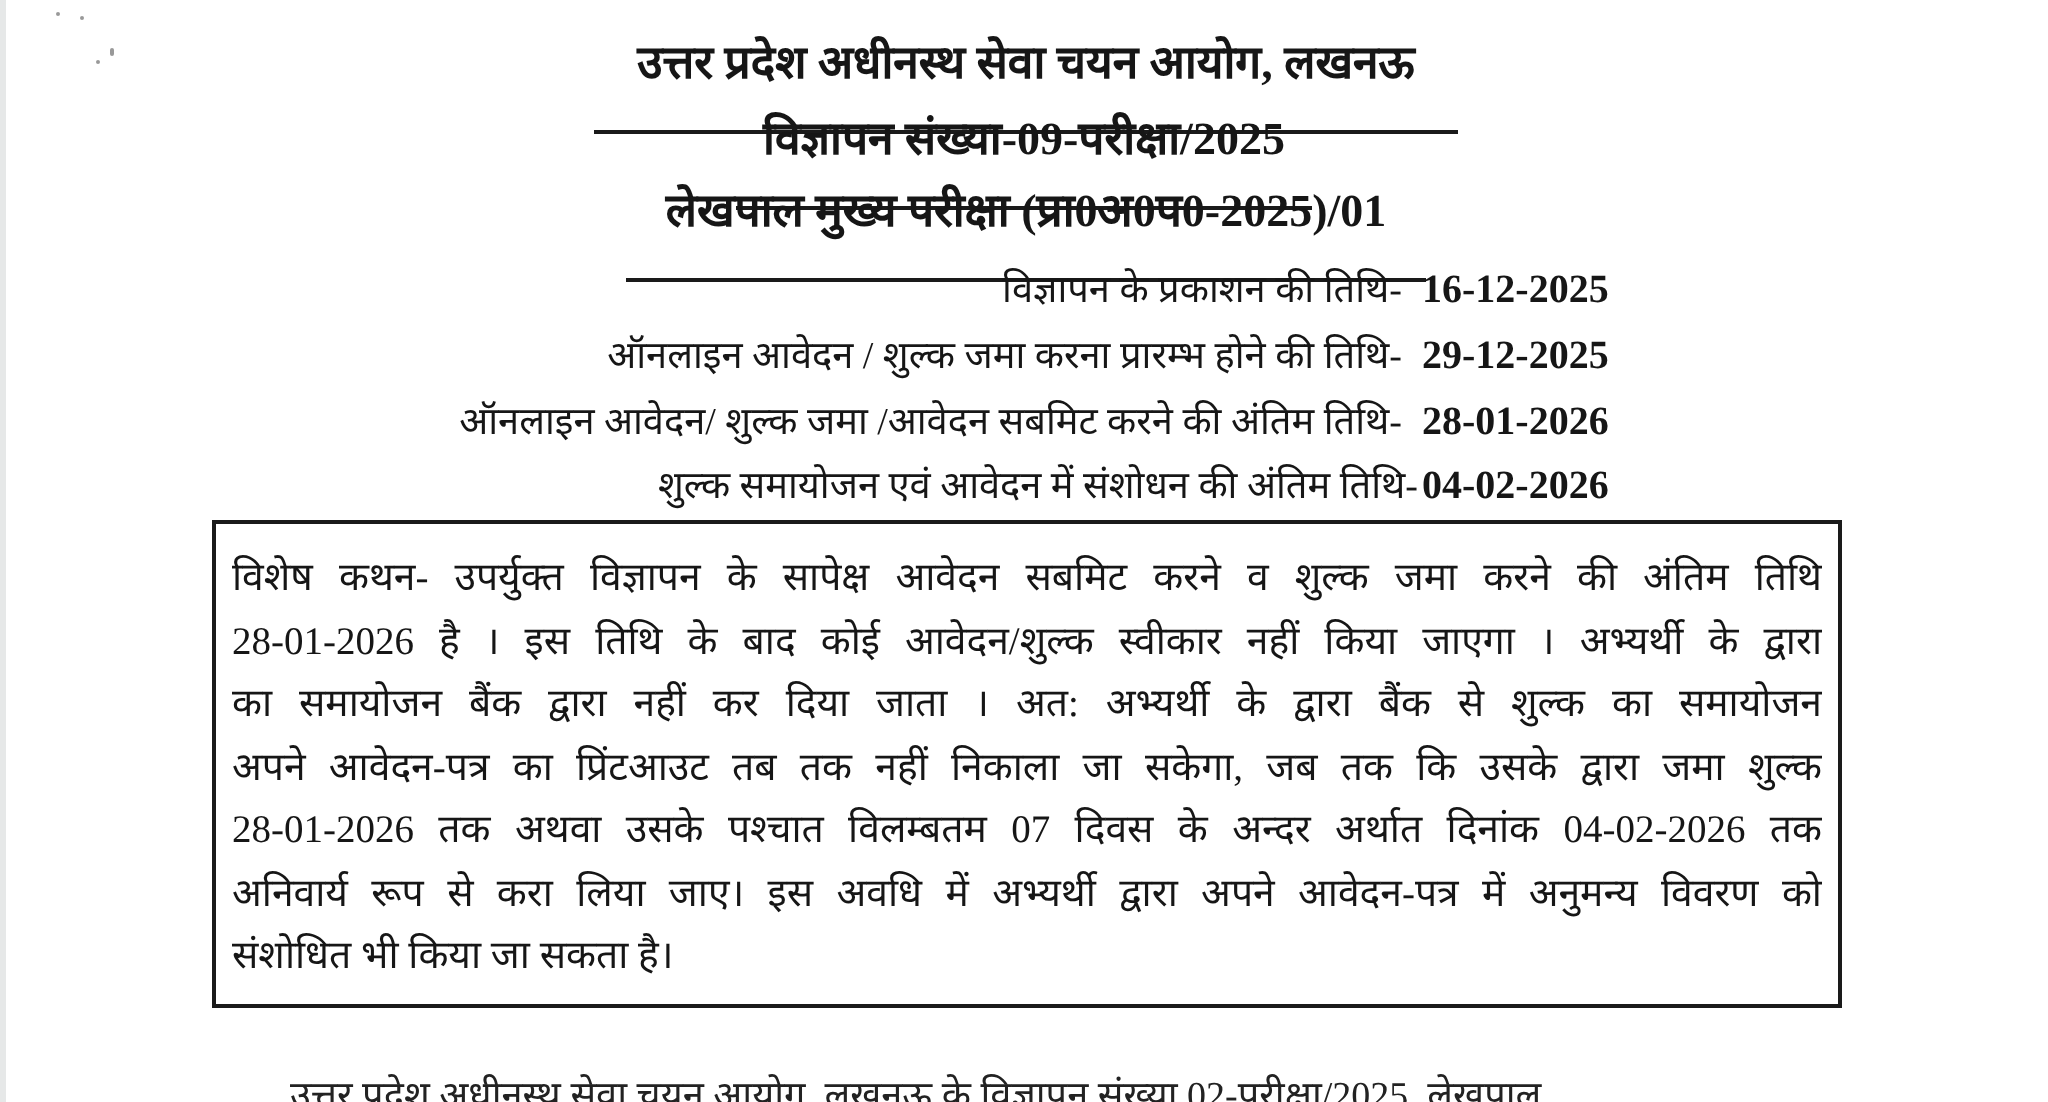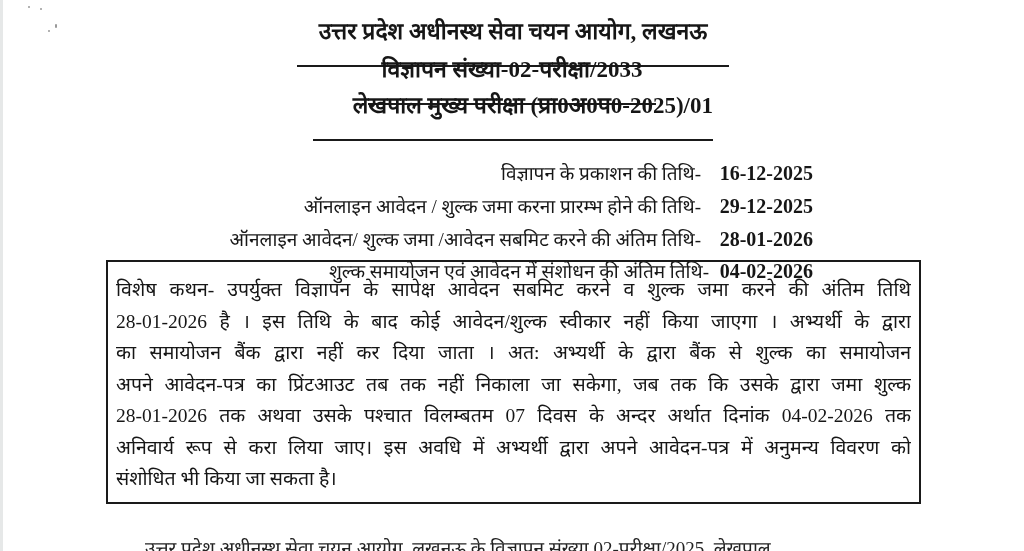--- a/index.html
+++ b/index.html
@@ -38,43 +38,42 @@
       font-weight: bold;
       font-size: 23px;
       line-height: 28px;
       white-space: nowrap;
       text-align: center;
       border-bottom: 2px solid #1a1a1a;
       padding-bottom: 19px;
     }
     .t1 { left: 297px; top: 18px; width: 432px; }
     .t2 { left: 368px; top: 56px; width: 288px; }
-    .t3 { left: 313px; top: 92px; width: 400px; text-align: right; }
+    .t3 { left: 313px; top: 92px; width: 400px; }
 
     .date-row {
       position: absolute;
       right: 211px;
       height: 30px;
       display: flex;
       align-items: baseline;
       white-space: nowrap;
       font-size: 20px;
       line-height: 30px;
-      margin-top: 28px;
     }
     .date-label {
       font-weight: normal;
       font-size: 19px;
     }
     .date-value {
       font-weight: bold;
       font-size: 20px;
       margin-left: 10px;
       width: 102px;
-      text-align: right;
+      text-align: left;
     }
     .date-value.tight { margin-left: 2px; }
     .r1 { top: 130px; }
     .r2 { top: 163px; }
     .r3 { top: 196px; }
     .r4 { top: 228px; }
 
     .notice-box {
       position: absolute;
       left: 106px;
@@ -115,21 +114,21 @@
 <body>
 
 <div class="page">
   <div class="left-edge"></div>
   <div class="speck" style="left:28px;top:6px;"></div>
   <div class="speck" style="left:40px;top:8px;"></div>
   <div class="speck" style="left:55px;top:24px;width:2px;height:4px;"></div>
   <div class="speck" style="left:48px;top:30px;"></div>
 
   <div class="title-line t1">उत्तर प्रदेश अधीनस्थ सेवा चयन आयोग, लखनऊ</div>
-  <div class="title-line t2">विज्ञापन संख्या-02-परीक्षा/2033</div>
+  <div class="title-line t2">विज्ञापन संख्या-09-परीक्षा/2025</div>
   <div class="title-line t3">लेखपाल मुख्य परीक्षा (प्रा0अ0प0-2025)/01</div>
 
   <div class="date-row r1">
     <span class="date-label">विज्ञापन के प्रकाशन की तिथि-</span>
     <span class="date-value">16-12-2025</span>
   </div>
   <div class="date-row r2">
     <span class="date-label">ऑनलाइन आवेदन / शुल्क जमा करना प्रारम्भ होने की तिथि-</span>
     <span class="date-value">29-12-2025</span>
   </div>

